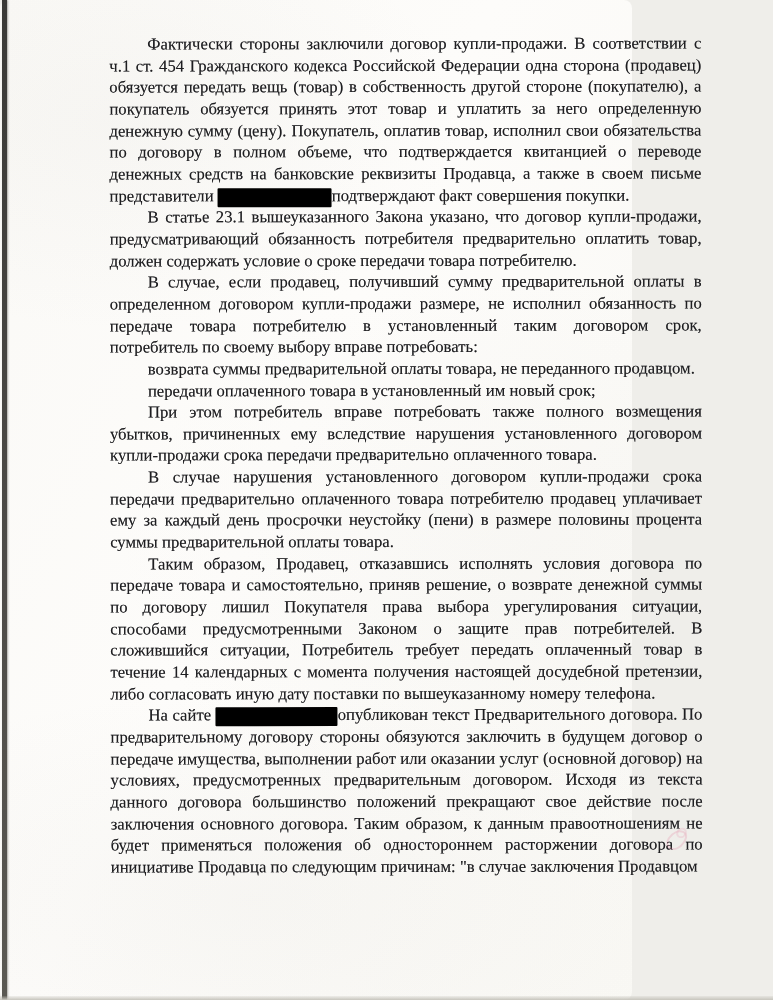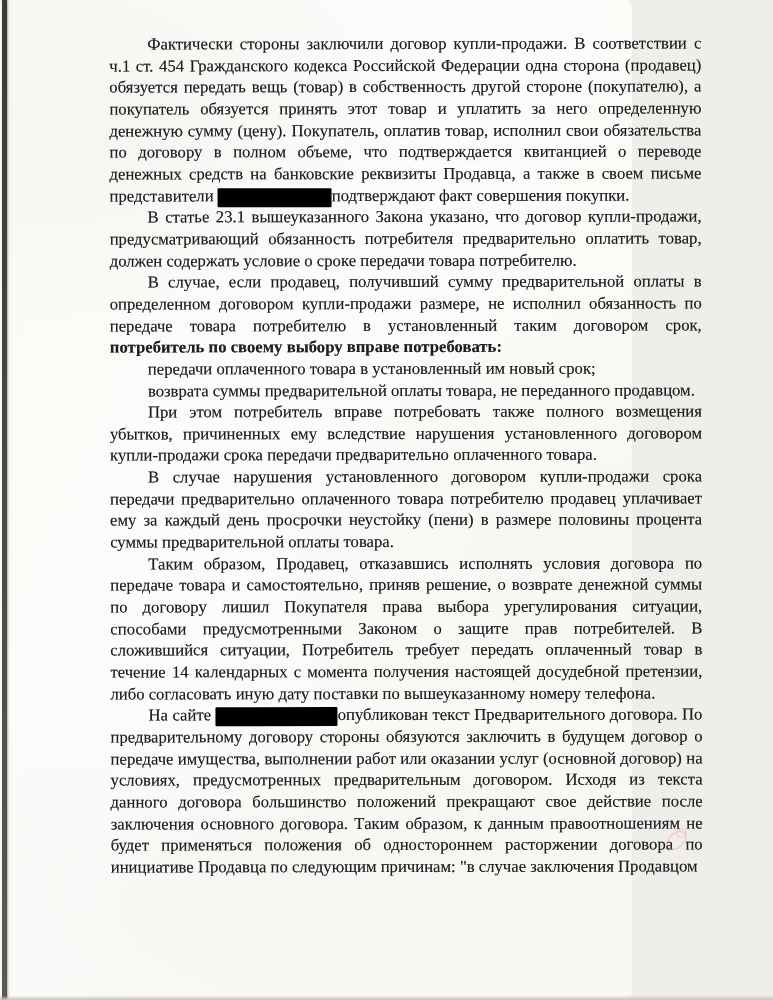--- a/index.html
+++ b/index.html
@@ -49,21 +49,21 @@
     line-height: 21.65px;
     text-align: justify;
     text-shadow: 0 0 0.5px rgba(30,30,33,0.55);
     transform: rotate(-0.1deg);
   }
   .para {
     margin: 0;
     text-indent: 38px;
   }
   .para .bold {
-    font-weight: bold;
+    font-weight: normal;
   }
   .redact {
     display: inline-block;
     height: 19px;
     background: #000;
     vertical-align: text-bottom;
     margin-bottom: -2px;
     border-radius: 1px;
   }
   
@@ -89,21 +89,21 @@
 </head>
 <body>
 
 <div class="page">
   <div class="scan-edge-left"></div>
   <div class="scan-edge-bottom"></div>
   <div class="text-block" id="doc-body" style="color: rgb(30, 30, 33);">
       <p class="para"><span>Фактически стороны заключили договор купли-продажи. В соответствии с ч.1 ст. 454 Гражданского кодекса Российской Федерации одна сторона (продавец) обязуется передать вещь (товар) в собственность другой стороне (покупателю), а покупатель обязуется принять этот товар и уплатить за него определенную денежную сумму (цену). Покупатель, оплатив товар, исполнил свои обязательства по договору в полном объеме, что подтверждается квитанцией о переводе денежных средств на банковские реквизиты Продавца, а также в своем письме представители </span><span class="redact" style="width: 114px; background: rgb(0, 0, 0);"></span><span>подтверждают факт совершения покупки.</span></p>
       <p class="para"><span>В статье 23.1 вышеуказанного Закона указано, что договор купли-продажи, предусматривающий обязанность потребителя предварительно оплатить товар, должен содержать условие о сроке передачи товара потребителю.</span></p>
       <p class="para"><span>В случае, если продавец, получивший сумму предварительной оплаты в определенном договором купли-продажи размере, не исполнил обязанность по передаче товара потребителю в установленный таким договором срок, </span><span class="bold">потребитель по своему выбору вправе потребовать:</span></p>
+      <p class="para"><span>возврата суммы предварительной оплаты товара, не переданного продавцом.</span></p>
       <p class="para"><span>передачи оплаченного товара в установленный им новый срок;</span></p>
-      <p class="para"><span>возврата суммы предварительной оплаты товара, не переданного продавцом.</span></p>
       <p class="para"><span>При этом потребитель вправе потребовать также полного возмещения убытков, причиненных ему вследствие нарушения установленного договором купли-продажи срока передачи предварительно оплаченного товара.</span></p>
       <p class="para"><span>В случае нарушения установленного договором купли-продажи срока передачи предварительно оплаченного товара потребителю продавец уплачивает ему за каждый день просрочки неустойку (пени) в размере половины процента суммы предварительной оплаты товара.</span></p>
       <p class="para"><span>Таким образом, Продавец, отказавшись исполнять условия договора по передаче товара и самостоятельно, приняв решение, о возврате денежной суммы по договору лишил Покупателя права выбора урегулирования ситуации, способами предусмотренными Законом о защите прав потребителей. В сложившийся ситуации, Потребитель требует передать оплаченный товар в течение 14 календарных с момента получения настоящей досудебной претензии, либо согласовать иную дату поставки по вышеуказанному номеру телефона.</span></p>
       <p class="para"><span>На сайте </span><span class="redact" style="width: 122px; background: rgb(0, 0, 0);"></span><span>опубликован текст Предварительного договора. По предварительному договору стороны обязуются заключить в будущем договор о передаче имущества, выполнении работ или оказании услуг (основной договор) на условиях, предусмотренных предварительным договором. Исходя из текста данного договора большинство положений прекращают свое действие после заключения основного договора. Таким образом, к данным правоотношениям не будет применяться положения об одностороннем расторжении договора по инициативе Продавца по следующим причинам: "в случае заключения Продавцом</span></p>
     </div>
   <div class="artifact-pink"></div>
 </div>
 
 </body></html>

